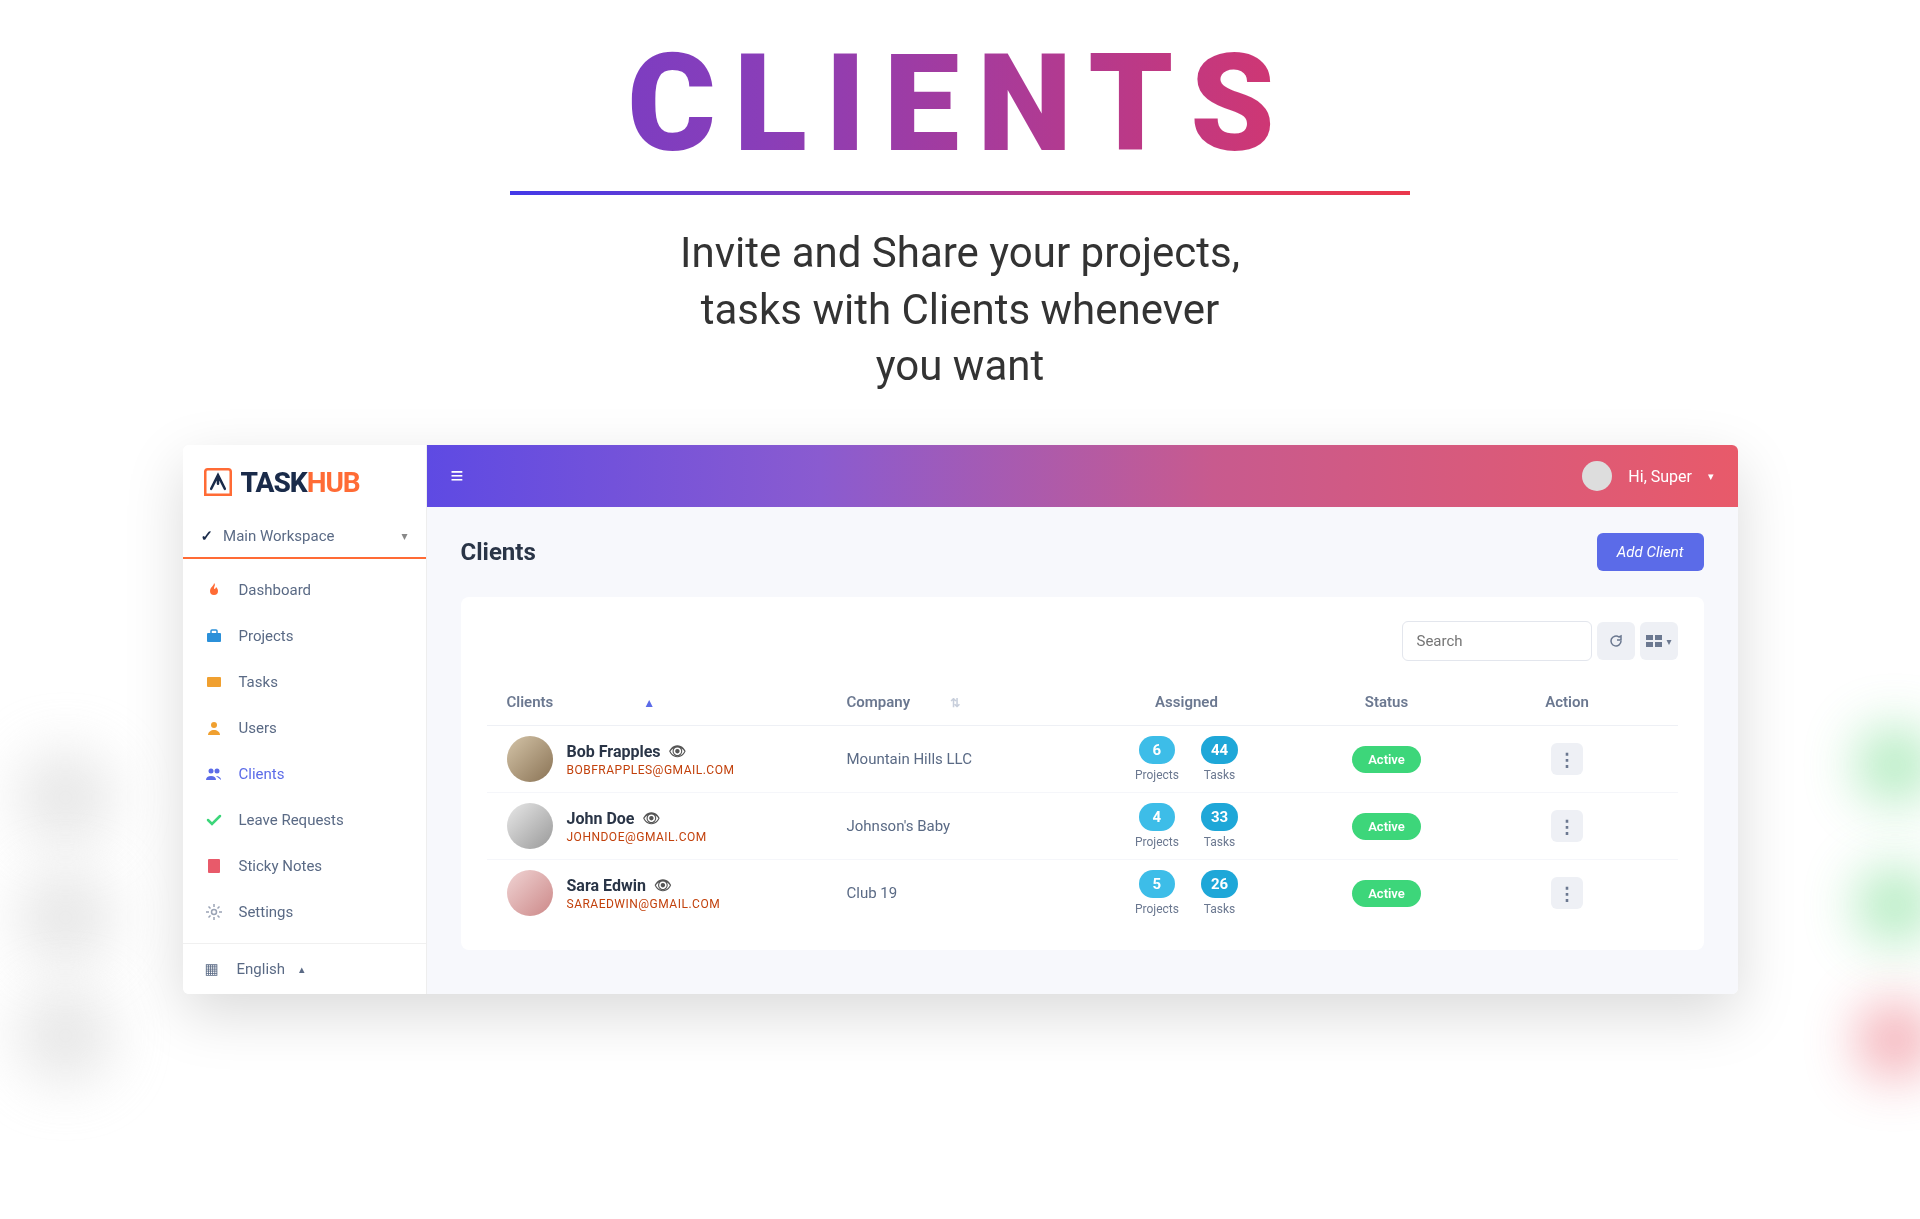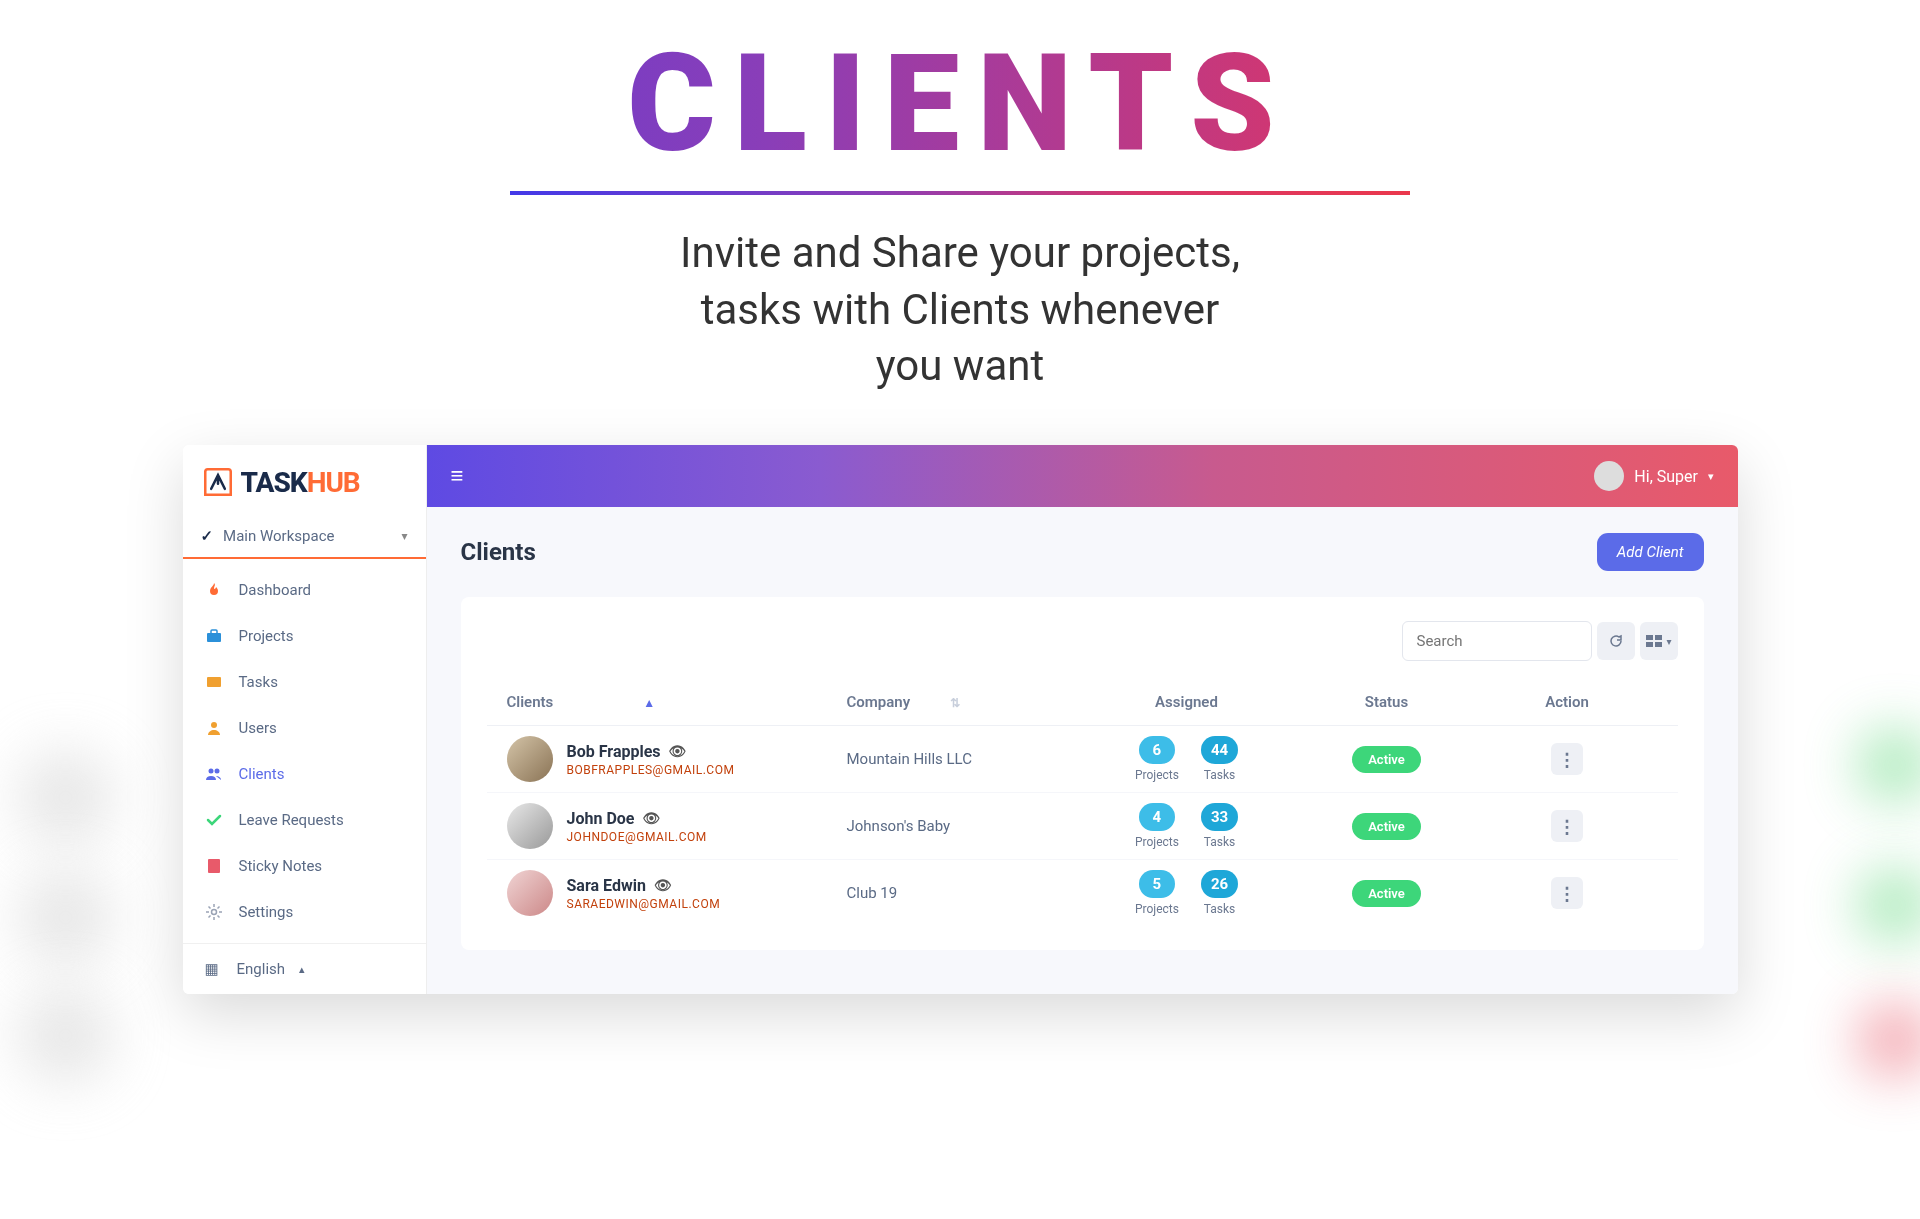--- a/index.html
+++ b/index.html
@@ -17,25 +17,25 @@
 .workspace-sel .check{color:#1a2b4a;font-weight:bold}
 .workspace-sel .caret{margin-left:auto;font-size:12px;color:#888}
 .nav{padding:8px 0;flex:1}
 .nav-item{display:flex;align-items:center;gap:16px;padding:14px 22px;font-size:15px;color:#5a6a85;cursor:pointer}
 .nav-item.active{color:#5b6be8}
 .nav-icon{width:18px;height:18px;display:flex;align-items:center;justify-content:center}
 .lang-sel{padding:16px 22px;display:flex;align-items:center;gap:14px;font-size:15px;color:#5a6a85;border-top:1px solid #f0f0f0}
 .main{flex:1;display:flex;flex-direction:column;background:#f7f8fc}
 .topbar{height:62px;background:linear-gradient(90deg,#5e4ae3 0%,#8a5bd0 30%,#c85a8e 60%,#e85a6a 100%);display:flex;align-items:center;padding:0 24px;color:#fff}
 .hamburger{font-size:22px;cursor:pointer}
-.topbar-right{margin-left:auto;display:flex;align-items:center;gap:10px}
+.topbar-right{margin-left:auto;display:flex;align-items:center;gap:16px}
 .avatar-sm{width:30px;height:30px;border-radius:50%;background:#ddd;display:inline-block}
 .page-head{display:flex;align-items:center;padding:26px 34px 18px}
 .page-title{font-size:24px;font-weight:700;color:#2a3547}
-.add-btn{margin-left:auto;background:#5b6be8;color:#fff;border:none;padding:10px 20px;border-radius:11px;font-size:15px;font-style:italic;cursor:pointer}
+.add-btn{margin-left:auto;background:#5b6be8;color:#fff;border:none;padding:10px 20px;border-radius:6px;font-size:15px;font-style:italic;cursor:pointer}
 .content-card{background:#fff;margin:8px 34px 30px;border-radius:8px;padding:24px 26px}
 .card-tools{display:flex;justify-content:flex-end;align-items:center;gap:5px;margin-bottom:18px}
 .search-input{width:190px;padding:10px 14px;border:1px solid #e3e6ed;border-radius:6px;font-size:15px;color:#6b7890}
 .tool-btn{width:38px;height:38px;background:#eef0f5;border:none;border-radius:6px;color:#6b7890;cursor:pointer;display:flex;align-items:center;justify-content:center}
 .tbl{width:100%}
 .tbl-head{display:flex;padding:14px 20px;color:#6b7890;font-size:15px;font-weight:600;border-bottom:1px solid #eef0f5}
 .col-client{flex:0 0 340px}
 .col-company{flex:0 0 230px}
 .col-assigned{flex:0 0 220px;text-align:center}
 .col-status{flex:0 0 180px;text-align:center}

